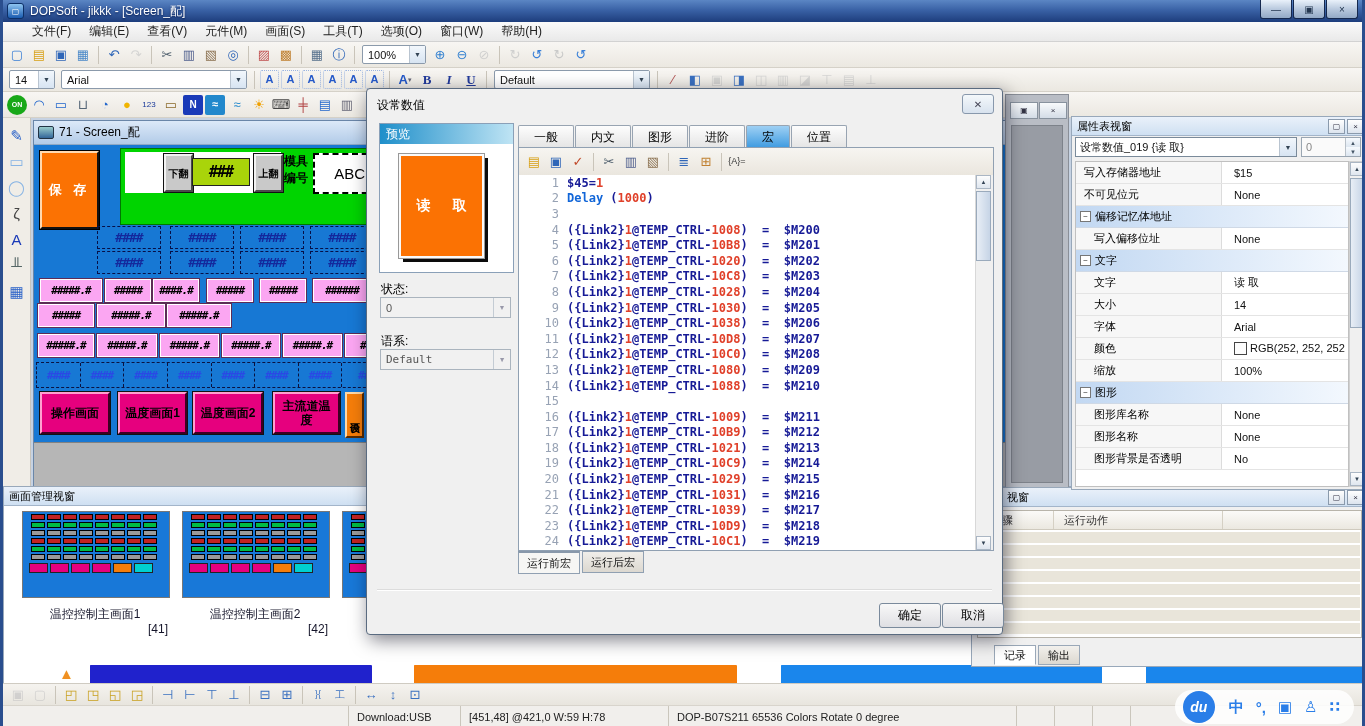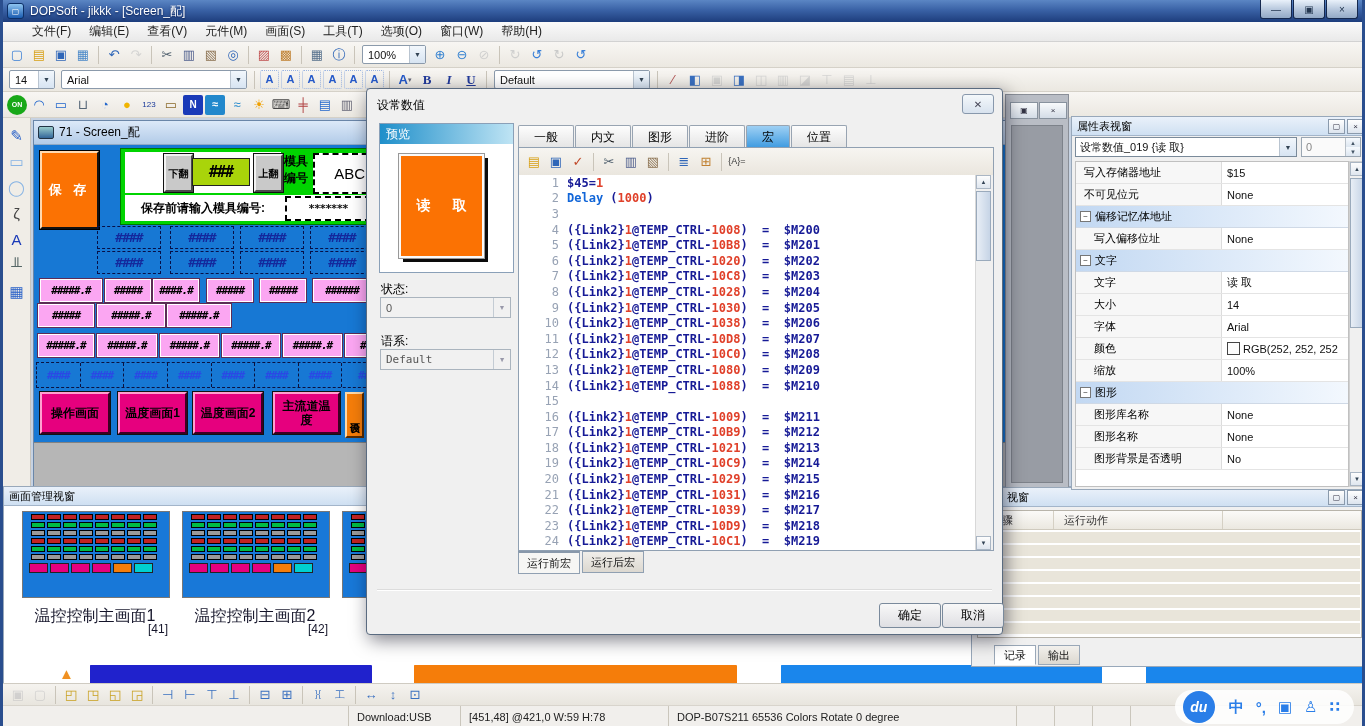--- a/index.html
+++ b/index.html
@@ -86,21 +86,21 @@
     display:flex;align-items:center;padding:0 5px;font-size:11px;color:#000;position:relative;}
   .ptbtns{position:absolute;right:3px;top:2px;display:flex;}
   .ptb{width:15px;height:13px;margin-left:2px;background:linear-gradient(#fefefe,#dce4ee);border:1px solid #8a9aac;
     display:flex;align-items:center;justify-content:center;font-size:8px;color:#334;}
   .mgrbody{position:relative;width:100%;height:177px;background:#fff;}
   .thumb{position:absolute;top:5px;width:146px;height:85px;background:#1878d8;border:1px solid #777;overflow:hidden;}
   .trow{display:flex;margin:2px 2px 0 8px;}
   .tcell{width:14px;height:6px;margin-right:2px;border:1px solid #000;box-sizing:border-box;}
   .tbtnrow{display:flex;margin:3px 2px 0 6px;}
   .tbtn{width:19px;height:10px;margin-right:2px;border:1px solid #222;box-sizing:border-box;}
-  .tcap{position:absolute;width:146px;text-align:center;font-size:16px;color:#15152a;}
+  .tcap{position:absolute;width:146px;text-align:center;font-size:12px;color:#15152a;}
   .tnum{position:absolute;width:146px;text-align:right;font-size:12px;color:#15152a;}
   .bar{position:absolute;top:157px;height:20px;border:2px solid #fff;border-bottom:none;border-radius:3px 3px 0 0;box-sizing:border-box;}
   .homeicon{position:absolute;left:55px;top:159px;font-size:15px;color:#f09020;text-shadow:0 0 2px #ffd;}
   
   .rec{position:absolute;left:968px;top:487px;width:397px;height:180px;background:#f0f0f0;border:1px solid #98a8ba;box-sizing:border-box;z-index:20;}
   .rectable{position:absolute;left:5px;top:22px;width:385px;height:128px;background:#fff;border:1px solid #b8b4aa;box-sizing:border-box;}
   .rechead{height:18px;background:linear-gradient(#fbfaf8,#ebe8e0);border-bottom:1px solid #cfcabe;position:relative;font-size:11px;color:#333;}
   .recdiv{position:absolute;top:0;width:1px;height:18px;background:#d5d0c4;}
   .recrow{height:11px;background:#e9e5da;margin:2px 1px 0 1px;}
   .rectabs{position:absolute;left:22px;top:157px;display:flex;}
@@ -115,21 +115,21 @@
   .pspin{width:60px;height:20px;margin-left:4px;border:1px solid #9aa6b2;background:#fafafa;display:flex;box-sizing:border-box;}
   .pspin .v{flex:1;font-size:11px;color:#888;display:flex;align-items:center;padding-left:4px;}
   .pspin .ud{width:14px;display:flex;flex-direction:column;border-left:1px solid #b8c0c8;}
   .pspin .ud span{flex:1;font-size:6px;display:flex;align-items:center;justify-content:center;color:#456;
     background:linear-gradient(#f6fafe,#dde6f0);}
   .pgrid{position:absolute;left:3px;top:44px;width:274px;height:326px;background:#fff;border:1px solid #c0c0c0;
     overflow:hidden;box-sizing:border-box;}
   .prow{height:21px;display:flex;border-bottom:1px solid #e4e4e4;align-items:center;font-size:11px;}
   .prow .lab{width:146px;padding-left:8px;box-sizing:border-box;border-right:1px solid #dcdcdc;color:#000;
     white-space:nowrap;overflow:hidden;align-self:stretch;display:flex;align-items:center;background:#f7f7f7;}
-  .prow .val{flex:1;padding-left:5px;display:flex;align-items:center;white-space:nowrap;overflow:hidden;}
+  .prow .val{flex:1;padding-left:5px;display:flex;align-items:flex-start;white-space:nowrap;overflow:hidden;margin-left:7px;}
   .prow.sect{background:linear-gradient(90deg,#c2d8f2,#f3f8fe);border-bottom:1px solid #cfd9e6;}
   .prow.sect .slab{padding-left:4px;display:flex;align-items:center;color:#000;}
   .minusbox{display:inline-flex;width:9px;height:9px;border:1px solid #777;background:#fff;align-items:center;
     justify-content:center;font-size:8px;line-height:1;margin-right:4px;color:#333;}
   .swatch{display:inline-block;width:11px;height:11px;border:1px solid #444;margin-right:3px;}
   .pscroll{position:absolute;right:2px;top:44px;width:16px;height:326px;background:#f0f0f0;border:1px solid #d0d0d0;box-sizing:border-box;}
   .sarr{position:absolute;left:0;width:14px;height:14px;background:linear-gradient(#fdfdfd,#dfe6ef);border:1px solid #aab6c4;
     display:flex;align-items:center;justify-content:center;font-size:6px;color:#345;box-sizing:border-box;}
   .sthumb{position:absolute;left:0;width:14px;background:linear-gradient(90deg,#e8eef6,#c6d4e6);border:1px solid #9aaabc;box-sizing:border-box;}
   
@@ -339,24 +339,20 @@
       <div class="green-panel">
         <div class="gp-white"></div>
         <div class="gp-btn" style="left:43px;">下翻</div>
         <div class="gp-num hsh">###</div>
         <div class="gp-btn" style="left:133px;">上翻</div>
         <div class="gp-mold">
           <div>模具</div>
           <div>编号</div>
         </div>
         <div class="gp-abcd">ABCD</div>
-        <div class="gp-promptrow">
-          <span class="gp-prompt">保存前请输入模具编号:</span>
-          <span class="gp-stars hsh">*******</span>
-        </div>
       </div>
       <div id="hmi-extra">
           <div class="bf hsh" style="left: 63px; top: 81px;">####</div>
           <div class="bf hsh" style="left: 136px; top: 81px;">####</div>
           <div class="bf hsh" style="left: 206px; top: 81px;">####</div>
           <div class="bf hsh" style="left: 276px; top: 81px;">####</div>
           <div class="bf hsh" style="left: 63px; top: 106px;">####</div>
           <div class="bf hsh" style="left: 136px; top: 106px;">####</div>
           <div class="bf hsh" style="left: 206px; top: 106px;">####</div>
           <div class="bf hsh" style="left: 276px; top: 106px;">####</div>

